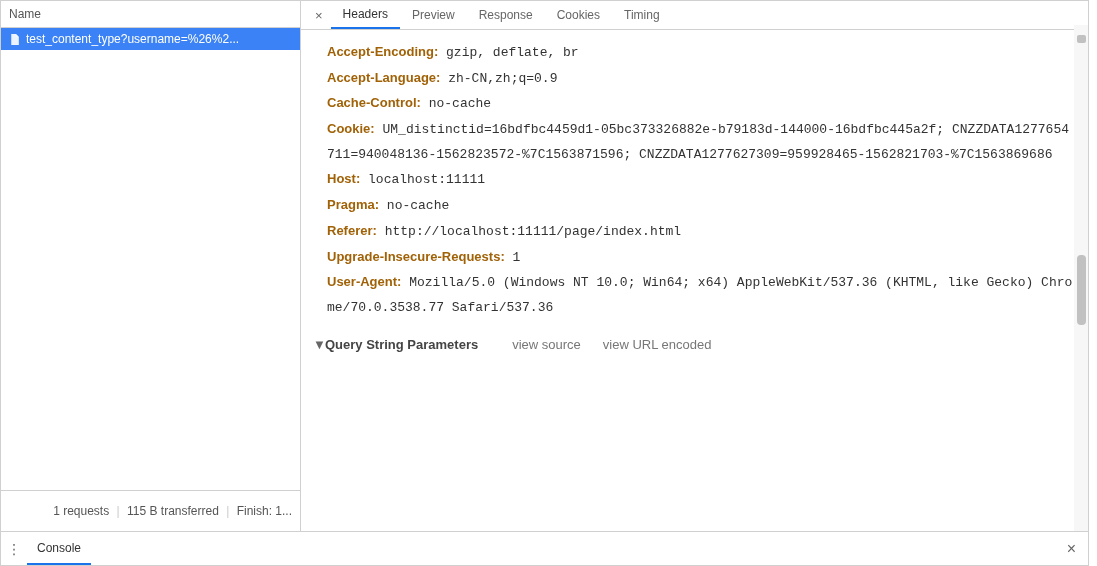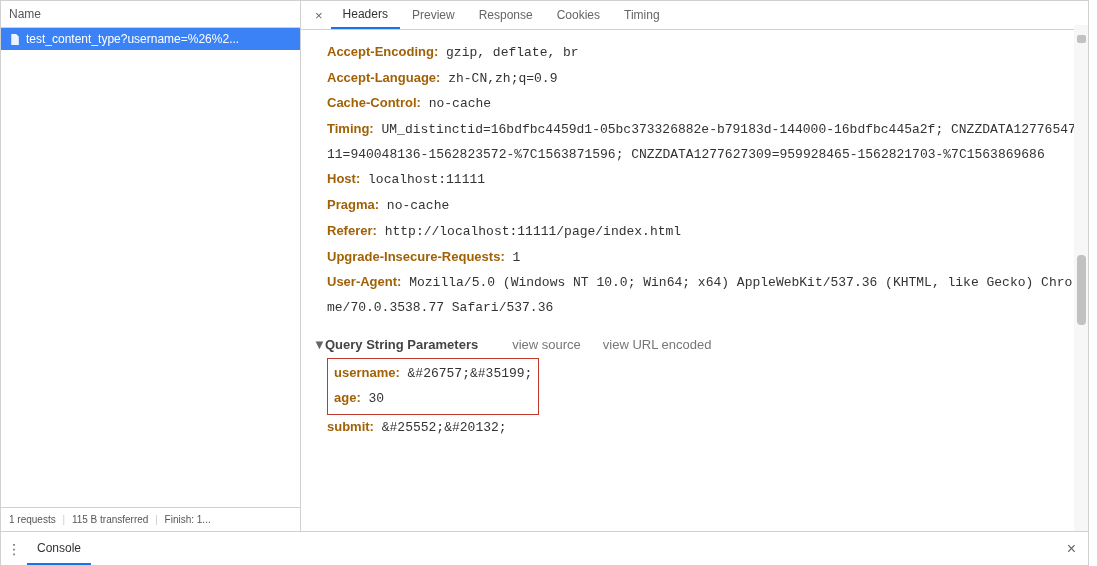--- a/index.html
+++ b/index.html
@@ -4,21 +4,21 @@
 <style>
   * { box-sizing: border-box; }
   html, body { margin: 0; padding: 0; height: 100%; font-family: "Segoe UI", Arial, sans-serif; font-size: 12px; color: #333; background: #fff; }
   .container { display: flex; flex-direction: column; width: 1089px; height: 566px; border: 1px solid #d0d0d0; overflow: hidden; }
   .upper { display: flex; flex: 1; overflow: hidden; }
   .sidebar { width: 300px; border-right: 1px solid #d0d0d0; display: flex; flex-direction: column; }
   .name-header { padding: 6px 8px; border-bottom: 1px solid #d0d0d0; font-size: 12px; color: #555; }
   .req-list { flex: 1; }
   .req-item { display: flex; align-items: center; padding: 4px 6px; background: #3b82f6; color: #fff; font-size: 12px; cursor: pointer; white-space: nowrap; overflow: hidden; text-overflow: ellipsis; }
   .file-icon { width: 14px; height: 14px; margin-right: 5px; display: inline-flex; align-items: center; justify-content: center; flex-shrink: 0; }
-  .sidebar-footer { border-top: 1px solid #d0d0d0; padding: 6px 8px; color: #555; font-size: 10px; white-space: nowrap; overflow: hidden; }
+  .sidebar-footer { border-top: 1px solid #d0d0d0; padding: 13px 8px; color: #555; font-size: 12px; white-space: nowrap; overflow: hidden; text-align: right; }
   .sidebar-footer .sep { margin: 0 4px; color: #ccc; }
   .main { flex: 1; display: flex; flex-direction: column; overflow: hidden; position: relative; }
   .tabs { display: flex; align-items: center; border-bottom: 1px solid #d0d0d0; padding: 0 6px; }
   .close-x { padding: 4px 8px; color: #666; cursor: pointer; font-size: 13px; }
   .tab { padding: 6px 12px; color: #666; cursor: pointer; font-size: 12px; }
   .tab.active { color: #333; border-bottom: 2px solid #1a73e8; }
   .content { flex: 1; overflow: auto; padding: 10px 12px 10px 26px; color: #333; font-size: 13px; position: relative; }
   .kv { line-height: 1.9; font-family: Consolas, "Courier New", monospace; font-size: 13px; word-break: break-all; }
   .kv .k { font-family: "Segoe UI", Arial, sans-serif; font-weight: bold; color: #a16207; }
   .kv .v { font-family: Consolas, "Courier New", monospace; }
@@ -71,42 +71,35 @@
         <div class="tab active">Headers</div>
         <div class="tab">Preview</div>
         <div class="tab">Response</div>
         <div class="tab">Cookies</div>
         <div class="tab">Timing</div>
       </div>
       <div class="content">
         <div class="kv"><span class="k">Accept-Encoding:</span> <span class="v">gzip, deflate, br</span></div>
         <div class="kv"><span class="k">Accept-Language:</span> <span class="v">zh-CN,zh;q=0.9</span></div>
         <div class="kv"><span class="k">Cache-Control:</span> <span class="v">no-cache</span></div>
-        <div class="kv"><span class="k">Timing:</span> <span class="v">UM_distinctid=16bdfbc4459d1-05bc373326882e-b79183d-144000-16bdfbc445a2f; CNZZDATA1277654711=940048136-1562823572-%7C1563871596; CNZZDATA1277627309=959928465-1562821703-%7C1563869686</span></div>
+        <div class="kv"><span class="k">Cookie:</span> <span class="v">UM_distinctid=16bdfbc4459d1-05bc373326882e-b79183d-144000-16bdfbc445a2f; CNZZDATA1277654711=940048136-1562823572-%7C1563871596; CNZZDATA1277627309=959928465-1562821703-%7C1563869686</span></div>
         <div class="kv"><span class="k">Host:</span> <span class="v">localhost:11111</span></div>
         <div class="kv"><span class="k">Pragma:</span> <span class="v">no-cache</span></div>
         <div class="kv"><span class="k">Referer:</span> <span class="v">http://localhost:11111/page/index.html</span></div>
         <div class="kv"><span class="k">Upgrade-Insecure-Requests:</span> <span class="v">1</span></div>
         <div class="kv"><span class="k">User-Agent:</span> <span class="v">Mozilla/5.0 (Windows NT 10.0; Win64; x64) AppleWebKit/537.36 (KHTML, like Gecko) Chrome/70.0.3538.77 Safari/537.36</span></div>
 
         <div class="section">
           <div class="section-header">
             <span class="caret">▼</span>
             <span class="section-title">Query String Parameters</span>
             <div class="section-links">
               <span>view source</span>
               <span>view URL encoded</span>
             </div>
-          </div>
-          <div class="param-block">
-            <div class="redbox">
-              <div class="kv"><span class="k">username:</span> <span class="v">&amp;#26757;&amp;#35199;</span></div>
-              <div class="kv"><span class="k">age:</span> <span class="v">30</span></div>
-            </div>
-            <div class="kv"><span class="k">submit:</span> <span class="v">&amp;#25552;&amp;#20132;</span></div>
           </div>
         </div>
       </div>
       <div class="scrollbar-v">
         <div class="thumb-top"></div>
         <div class="thumb-main"></div>
       </div>
     </div>
   </div>
   <div class="console-bar">

